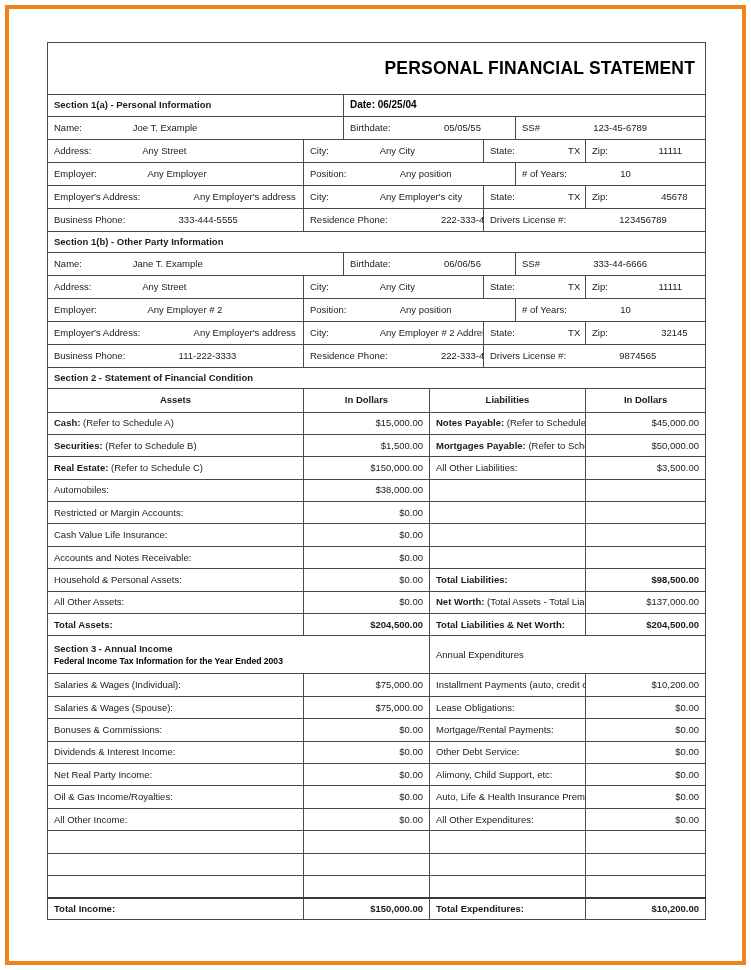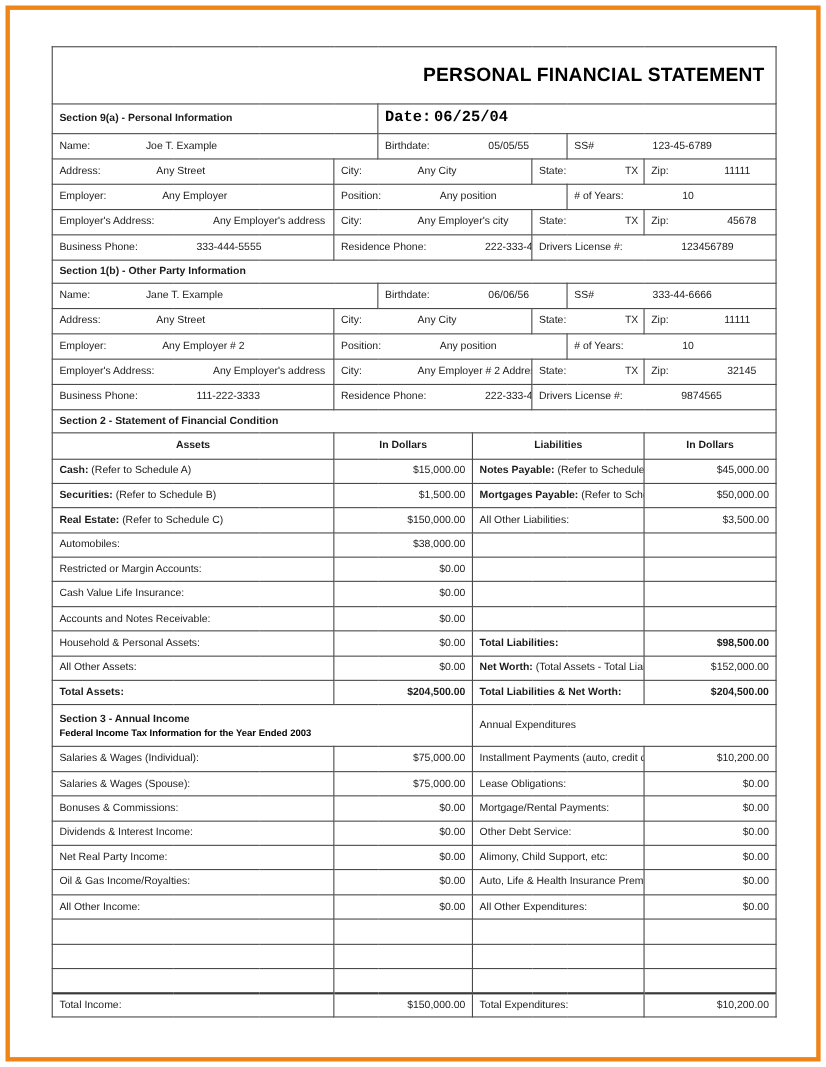--- a/index.html
+++ b/index.html
@@ -62,43 +62,42 @@
     color: #000;
   }
   .sec-head-sub {
     font-size: 8.6px;
     font-weight: bold;
     color: #000;
     display: block;
     margin-top: 1px;
   }
   .date-label {
-    font-size: 14px;
+    font-size: 10px;
     font-weight: bold;
     color: #000;
-    font-family: Liberation Mono, monospace;
   }
   .fld { height: 23px; }
   .lbl { color: #1a1a1a; }
   .val { color: #1a1a1a; margin-left: 48px; }
   .colhead {
     text-align: center;
     font-size: 11px;
     font-weight: bold;
     height: 24px;
     color: #000;
   }
   .money {
     text-align: right;
     font-size: 9.3px;
     margin-top: 19px;
   }
   .row-lbl { font-size: 9.3px; }
   .bold { font-weight: bold; }
-  .strong-row td { font-weight: normal; }
+  .strong-row td { font-weight: bold; }
   .rowh { height: 22.4px; }
   .sec3head {
     height: 38px;
     vertical-align: middle;
     font-size: 10.5px;
     font-weight: bold;
   }
   .sec3head-right {
     height: 38px;
     vertical-align: middle;
@@ -127,21 +126,21 @@
       </colgroup>
       <tbody>
 
         <tr>
           <td class="title-cell" colspan="9">
             <span class="title-text">PERSONAL FINANCIAL STATEMENT</span>
           </td>
         </tr>
 
         <tr>
-          <td class="sec-head" colspan="4">Section 9(a) - Personal Information</td>
+          <td class="sec-head" colspan="4">Section 1(a) - Personal Information</td>
           <td class="sec-head" colspan="5">
             <span class="date-label">Date:</span>
             <span class="date-label">06/25/04</span>
           </td>
         </tr>
 
         <tr class="fld">
           <td colspan="4">
             <span class="lbl">Name:</span>
             <span class="val">Joe T. Example</span>
@@ -369,21 +368,21 @@
           <tr class="rowh">
             <td colspan="3" class="row-lbl"><span>Household &amp; Personal Assets:</span></td>
             <td colspan="2" class="money"><span>$0.00</span></td>
             <td colspan="3" class="row-lbl"><span class="bold">Total Liabilities:</span></td>
             <td colspan="1" class="money"><span class="bold">$98,500.00</span></td>
           </tr>
           <tr class="rowh">
             <td colspan="3" class="row-lbl"><span>All Other Assets:</span></td>
             <td colspan="2" class="money"><span>$0.00</span></td>
             <td colspan="3" class="row-lbl"><span class="bold">Net Worth:</span> <span>(Total Assets - Total Liabilities)</span></td>
-            <td colspan="1" class="money"><span>$152,000.00</span></td>
+            <td colspan="1" class="money"><span>$137,000.00</span></td>
           </tr>
           <tr class="rowh">
             <td colspan="3" class="row-lbl"><span class="bold">Total Assets:</span></td>
             <td colspan="2" class="money"><span class="bold">$204,500.00</span></td>
             <td colspan="3" class="row-lbl"><span class="bold">Total Liabilities &amp; Net Worth:</span></td>
             <td colspan="1" class="money"><span class="bold">$204,500.00</span></td>
           </tr>
         </tbody>
 
         <tbody>

